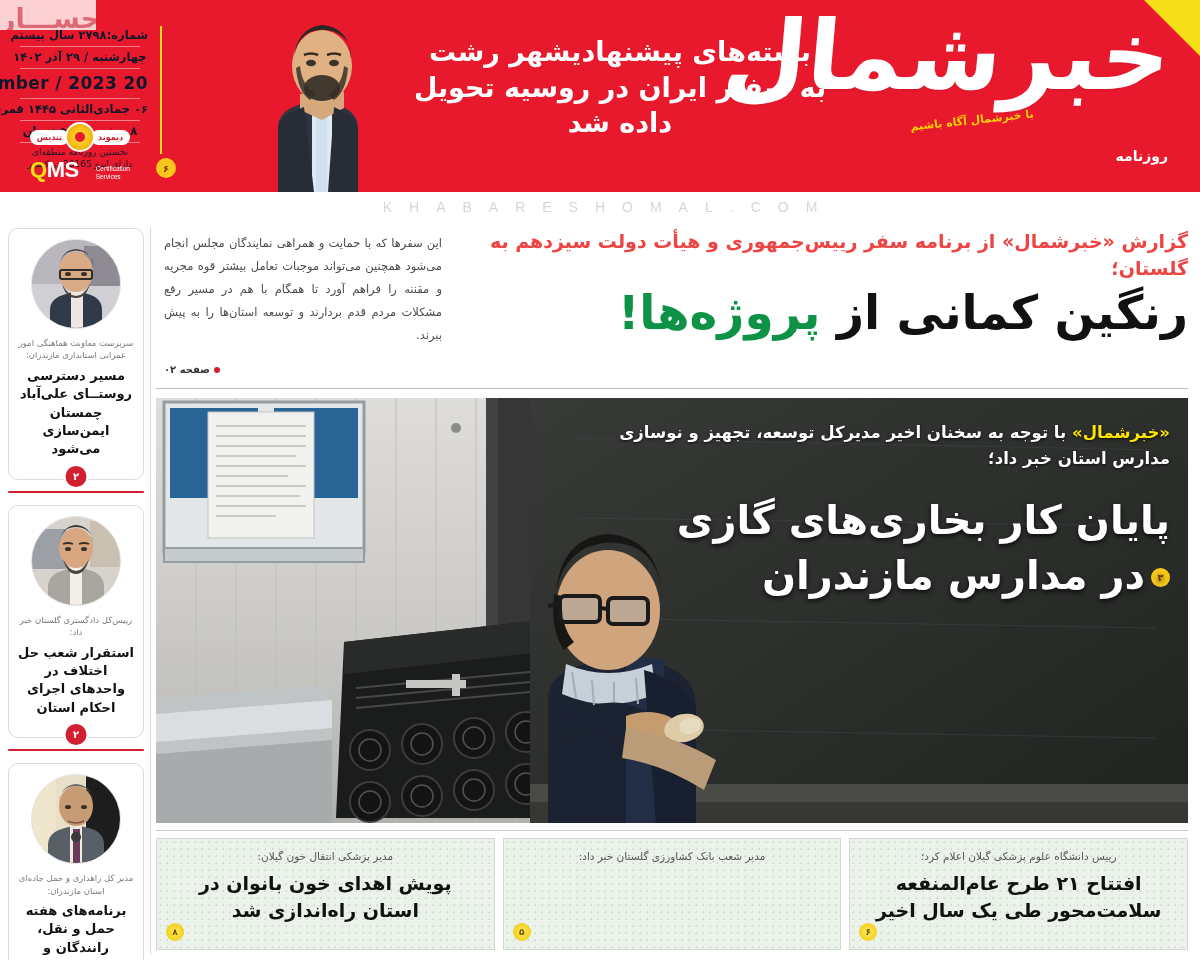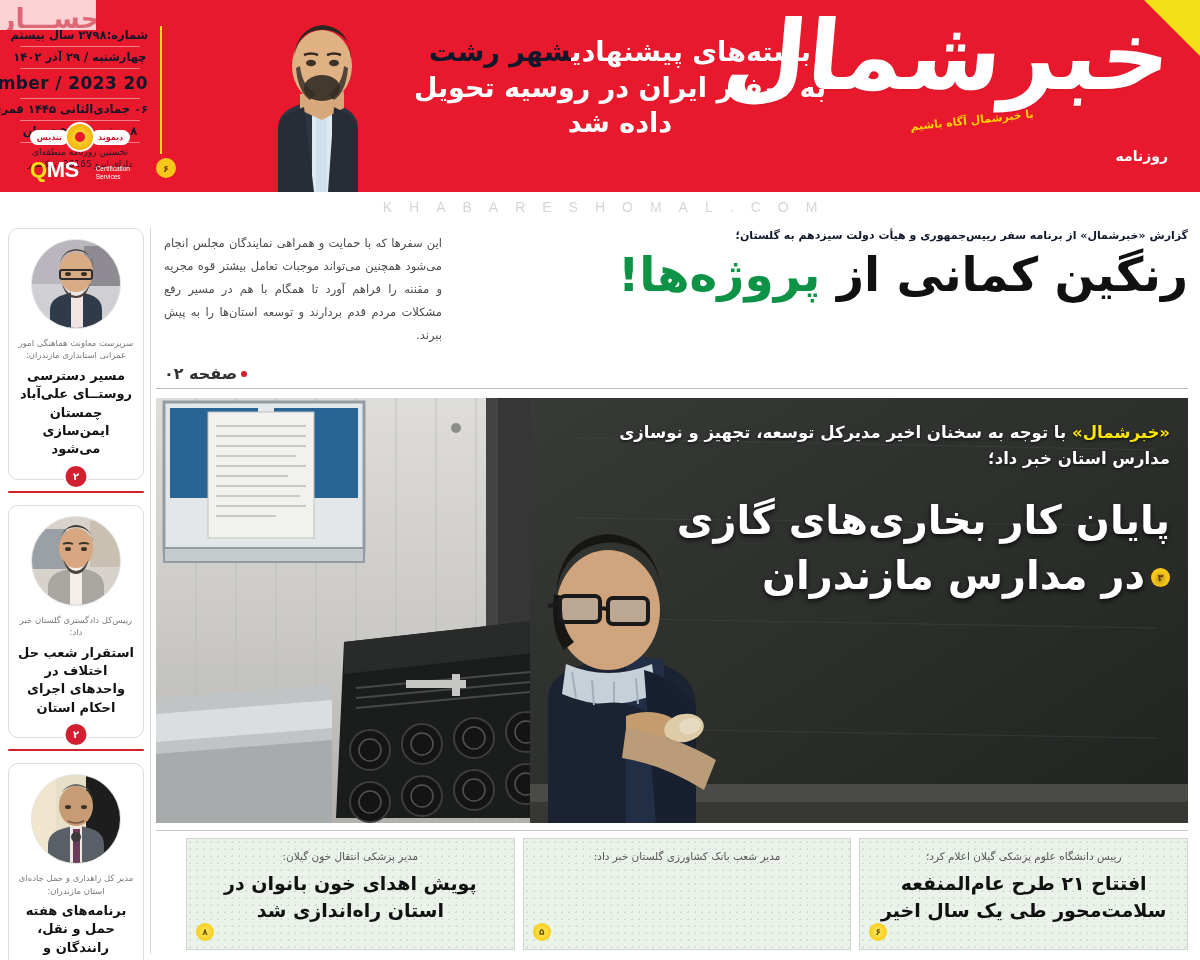--- a/index.html
+++ b/index.html
@@ -103,21 +103,21 @@
   .mh-head{
     position:absolute;right:370px;top:34px;width:420px;
     text-align:center;color:#fff;
   }
   .mh-kicker{
     font-size:15px;font-weight:600;margin-bottom:14px;line-height:1.3;
   }
   .mh-title{
     font-size:27px;font-weight:800;line-height:1.32;letter-spacing:-.3px;
   }
-  .mh-title .hl{color:#0f172a;}
+  .mh-title .hl{color:#ffffff;}
 
   
   .nameplate{
     position:absolute;right:16px;top:6px;width:350px;height:180px;
   }
   .np-logo{
     position:absolute;right:14px;top:2px;
     font-size:96px;font-weight:800;color:#fff;line-height:1;
     letter-spacing:-6px;white-space:nowrap;
     transform:skewX(-5deg);
@@ -189,31 +189,31 @@
   .lead{
     position:absolute;right:0;top:0;left:8px;height:162px;
   }
   .lead-text{
     position:absolute;left:6px;top:4px;width:278px;
     font-size:11.5px;color:#4c4c4c;line-height:2.0;
     text-align:justify;
   }
   .lead-page{
     position:absolute;left:6px;top:136px;
-    font-size:16px;color:#333;font-weight:700;
+    font-size:10px;color:#333;font-weight:700;
     display:flex;align-items:center;gap:4px;direction:rtl;text-align:right;
   }
   .lead-page .dot{
     width:6px;height:6px;border-radius:50%;background:#d32030;display:inline-block;
   }
   .lead-right{
     position:absolute;right:4px;top:0;width:740px;text-align:right;
   }
   .lead-kicker{
-    font-size:11px;color:#0f172a;font-weight:600;margin-bottom:6px;
+    font-size:19px;color:#ef4444;font-weight:600;margin-bottom:6px;
     line-height:1.4;
   }
   .lead-title{
     font-size:47px;font-weight:900;color:#111;line-height:1.12;
     letter-spacing:-2px;white-space:nowrap;
   }
   .lead-title .grn{color:#0e9245;}
 
   .hrule{
     position:absolute;left:6px;right:4px;top:160px;height:1px;background:#bdbdbd;
@@ -245,21 +245,21 @@
     vertical-align:middle;margin-left:6px;
   }
 
   .hrule2{
     position:absolute;left:6px;right:4px;top:602px;height:1px;background:#c9c9c9;
   }
 
   
   .bottom-row{
     position:absolute;left:6px;right:4px;top:610px;height:112px;
-    display:flex;gap:8px;flex-direction:row-reverse;margin-left:30px;
+    display:flex;gap:8px;flex-direction:row-reverse;
   }
   .nbox{
     position:relative;flex:1;border:1px solid #cfd8cf;
     background-color:#eaf2ea;
     background-image:radial-gradient(#cfdccf 1px,transparent 1px);
     background-size:7px 7px;
     padding:10px 12px 8px 12px;box-sizing:border-box;text-align:center;
   }
   .nbox-kicker{
     font-size:10.5px;color:#555;margin-bottom:6px;line-height:1.4;

